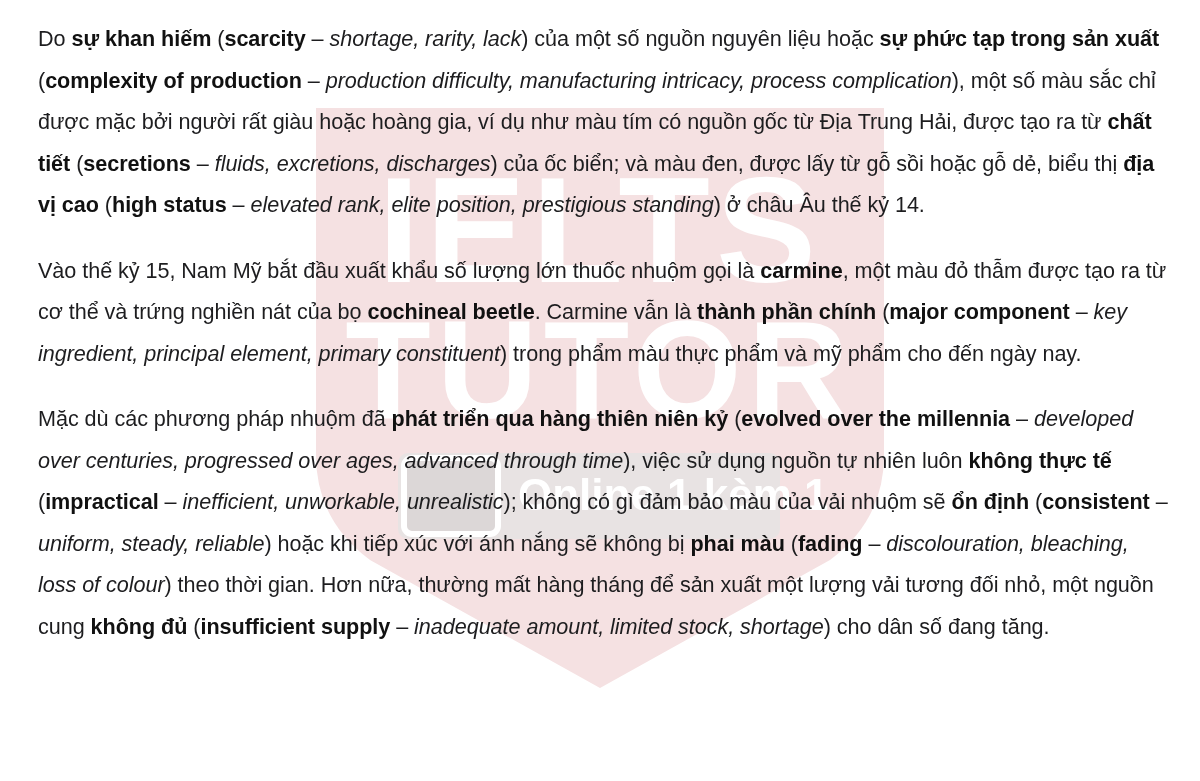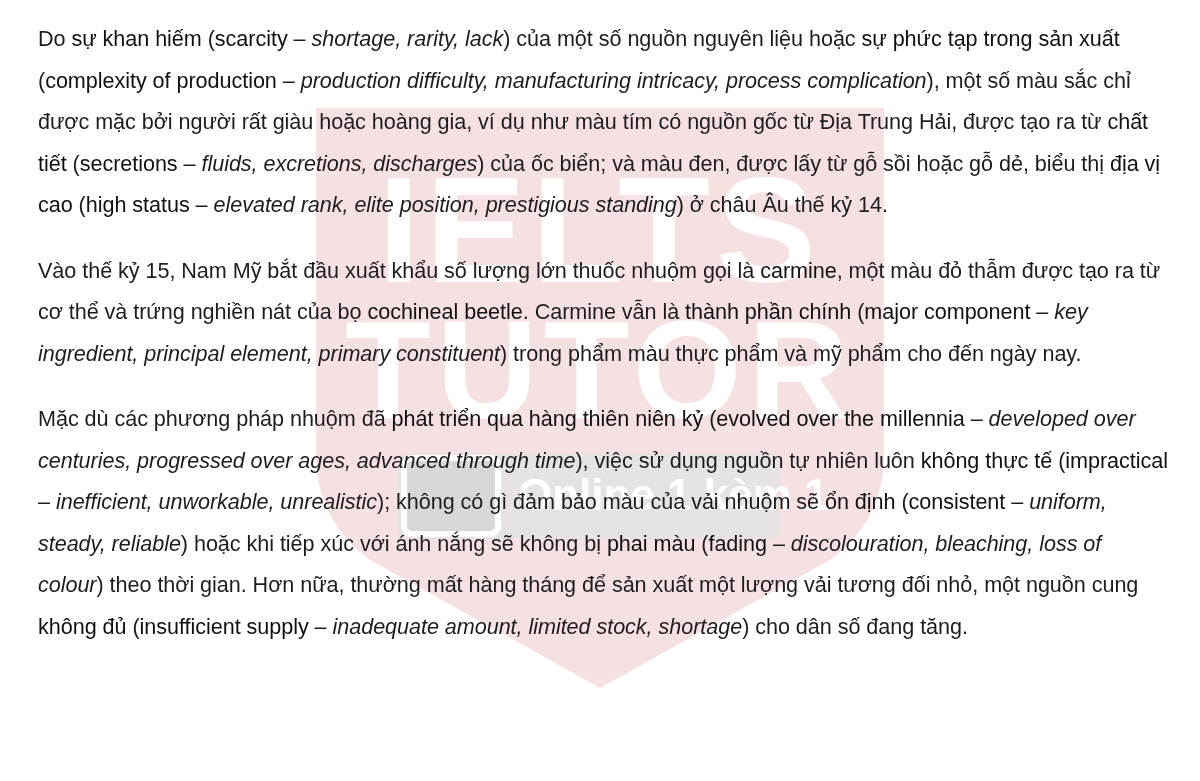--- a/index.html
+++ b/index.html
@@ -18,21 +18,21 @@
     position: relative; z-index: 1;
     padding: 18px 38px 0 38px;
     width: 1130px;
   }
   .para {
     margin: 0 0 24px 0;
     font-size: 21.6px;
     line-height: 41.5px;
     letter-spacing: -0.05px;
   }
-  .para b { font-weight: 400; color: #111; text-align: center; }
+  .para b { font-weight: 700; color: #111; text-align: center; }
   .para i { font-style: italic; }
 </style>
 </head>
 <body>
 
 <svg class="watermark" viewBox="0 0 1200 781" xmlns="http://www.w3.org/2000/svg">
   <path d="M316 108 L884 108 L884 455 Q884 520 830 560 L600 688 L370 560 Q316 520 316 455 Z" fill="#f5e1e2"></path>
   <text x="600" y="282" text-anchor="middle" font-family="Liberation Sans, sans-serif" font-weight="700" font-size="150" fill="#ffffff" letter-spacing="6">IELTS</text>
   <text x="600" y="418" text-anchor="middle" font-family="Liberation Sans, sans-serif" font-weight="700" font-size="140" fill="#ffffff" letter-spacing="6">TUTOR</text>
   <rect x="398" y="453" width="382" height="86" rx="10" fill="#e8e3e3"></rect>

